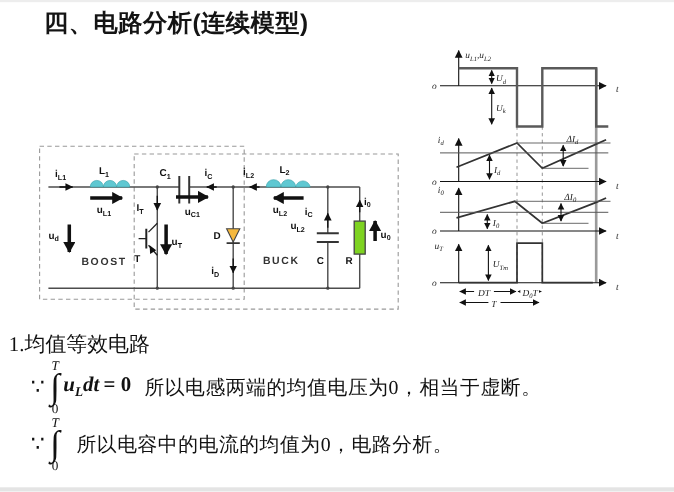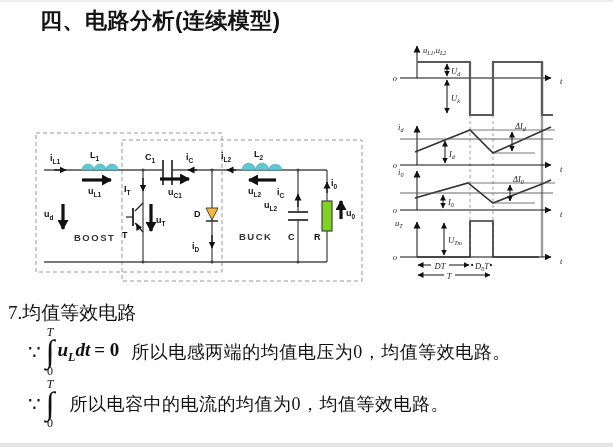--- a/index.html
+++ b/index.html
@@ -224,34 +224,34 @@
   </g>
   <text class="wlab" x="8" y="193"><tspan>u</tspan><tspan class="wsub" dy="2">T</tspan></text>
   <text class="wlab" x="61" y="210"><tspan>U</tspan><tspan class="wsub" dy="2">Tm</tspan></text>
   <text class="wlab" x="53" y="236" text-anchor="middle">DT</text>
   <text class="wlab" x="88" y="236" font-size="7.5"><tspan>D</tspan><tspan class="wsub" dy="2">0</tspan><tspan dy="-2">T</tspan></text>
   <text class="wlab" x="62" y="246" text-anchor="middle">T</text>
   <text class="wlab" x="10" y="227" text-anchor="end">o</text>
   <text class="wlab" x="173" y="231">t</text>
 </svg>
 
-<div class="heading">7.均值等效电路</div>
+<div class="heading">1.均值等效电路</div>
 
 <div class="formula-row" id="row1">
   <span class="because">∵</span>
   <span class="intcol">
     <span class="lim-t">T</span>
     <span class="int">∫</span>
     <span class="lim-0">0</span>
   </span>
   <span class="expr"><i>u</i><sub>L</sub><i>dt</i><span class="eq">= 0</span></span>
-  <span class="cn-text">所以电感两端的均值电压为0，均值等效电路。</span>
+  <span class="cn-text">所以电感两端的均值电压为0，相当于虚断。</span>
 </div>
 
 <div class="formula-row" id="row2">
   <span class="because">∵</span>
   <span class="intcol">
     <span class="lim-t">T</span>
     <span class="int">∫</span>
     <span class="lim-0">0</span>
   </span>
-  <span class="cn-text">所以电容中的电流的均值为0，均值等效电路。</span>
+  <span class="cn-text">所以电容中的电流的均值为0，电路分析。</span>
 </div>
 
 </body></html>

